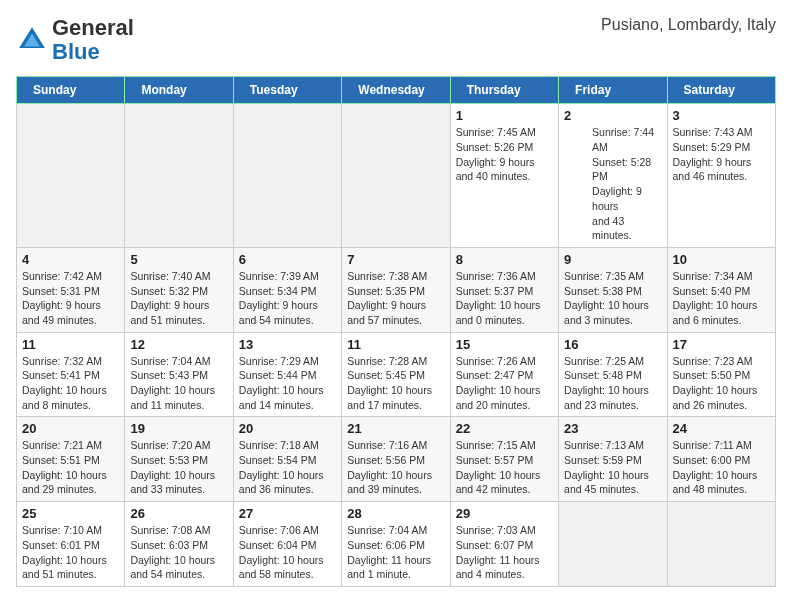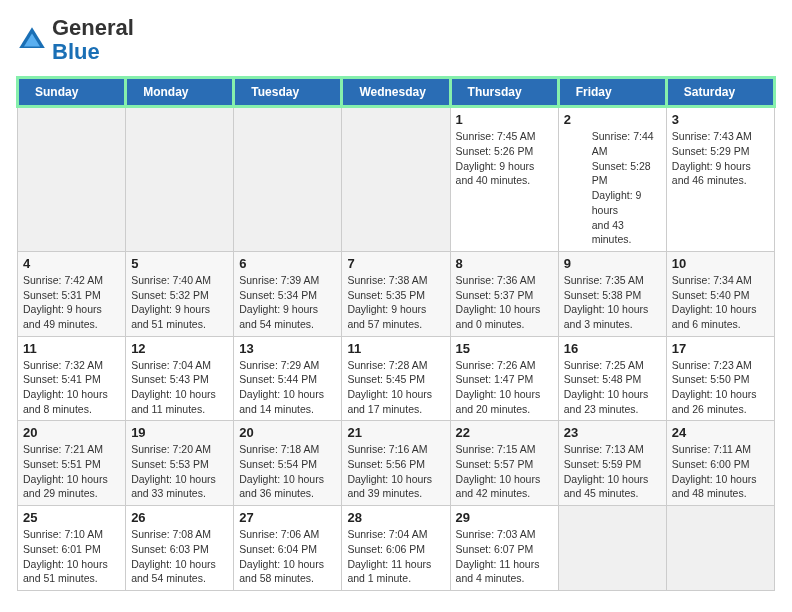--- a/index.html
+++ b/index.html
@@ -51,21 +51,21 @@
     }
     thead tr {
       background-color: #2a6db5;
     }
     thead th {
       color: #fff;
       font-weight: bold;
       font-size: 12px;
       padding: 6px 16px;
       text-align: left;
-      border: 3px solid #86efac;
+      border: 1px solid #86efac;
     }
     tbody tr {
       vertical-align: top;
     }
     tbody td {
       border: 1px solid #ccc;
       padding: 4px 5px;
       width: calc(100% / 7);
       min-height: 80px;
       vertical-align: top;
@@ -100,20 +100,21 @@
     <svg class="logo-icon" viewBox="0 0 40 40" xmlns="http://www.w3.org/2000/svg">
       <polygon points="20,4 36,30 4,30" fill="#1a6fb5"></polygon>
       <polygon points="20,12 30,28 10,28" fill="#5aaff0"></polygon>
     </svg>
     <div>
       <span class="logo-text logo-general">General</span><br>
       <span class="logo-text logo-blue">Blue</span>
     </div>
   </div>
   <div class="title-block">
+    <div class="sub-title">Pusiano, Lombardy, Italy</div>
   </div>
 </div>
 
 <table>
   <thead>
     <tr>
     <th>Sunday</th>
         <th>Monday</th>
         <th>Tuesday</th>
         <th>Wednesday</th>
@@ -226,21 +227,21 @@
         <td>
           <span class="day-number">11</span>
           <div class="day-info" style="white-space: pre-line;">Sunrise: 7:28 AM
 Sunset: 5:45 PM
 Daylight: 10 hours
 and 17 minutes.</div>
         </td>
         <td>
           <span class="day-number">15</span>
           <div class="day-info" style="white-space: pre-line;">Sunrise: 7:26 AM
-Sunset: 1:47 PM
+Sunset: 2:47 PM
 Daylight: 10 hours
 and 20 minutes.</div>
         </td>
         <td>
           <span class="day-number">16</span>
           <div class="day-info" style="white-space: pre-line;">Sunrise: 7:25 AM
 Sunset: 5:48 PM
 Daylight: 10 hours
 and 23 minutes.</div>
         </td>

